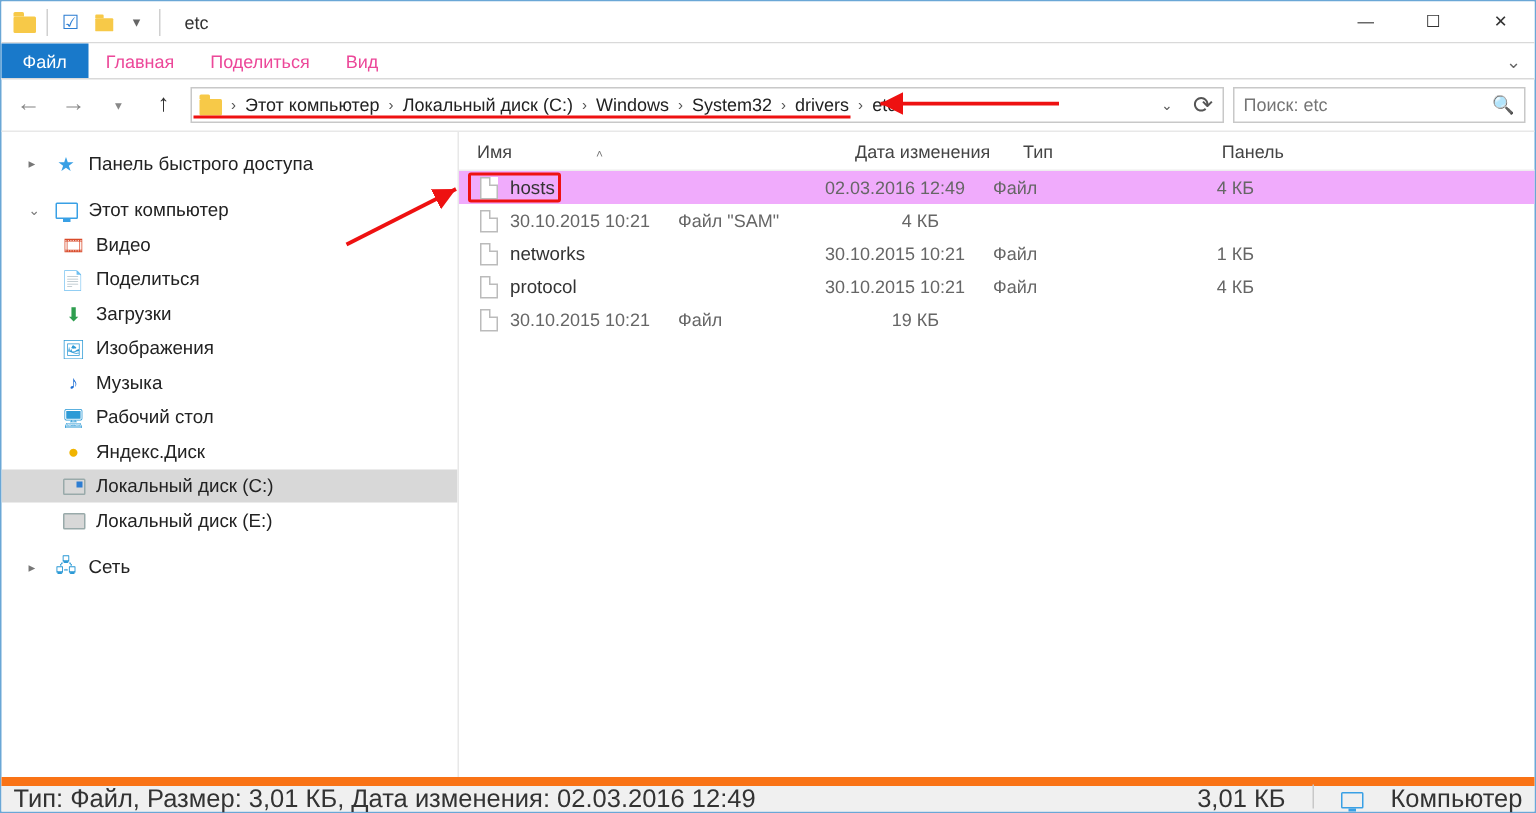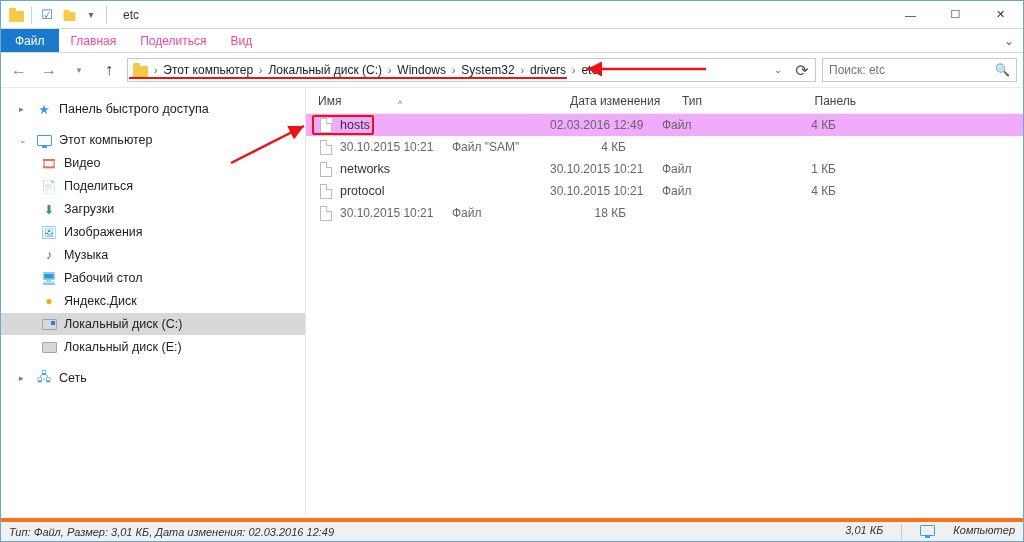--- a/index.html
+++ b/index.html
@@ -62,21 +62,21 @@
   .row .rname { width:210px; }
   .row .rdate { width:112px; color:#666; font-size:12px;}
   .row .rtype { width:104px; color:#666; font-size:12px;}
   .row .rsize { width:80px; text-align:right; color:#666; font-size:12px; padding-right:10px; }
 
   
   .status1 { height:24px; border-top:1px solid #e0e0e0; display:flex; align-items:center; font-size:12px; color:#444; padding:0 10px; gap:18px; }
   .status1 .viewbtns { margin-left:auto; display:flex; gap:2px; }
   .viewbtn { width:22px;height:18px;border:1px solid #c8c8c8; display:flex;align-items:center;justify-content:center;font-size:10px;color:#666; }
   .viewbtn.active { background:#cde8ff; border-color:#8ab9e0;}
-  .status2 { height:23px; border-top:4px solid #f97316; background:#f0f0f0; display:flex; align-items:center; font-size:11px; color:#333; padding:0 8px;font-style:italic; }
+  .status2 { height:23px; border-top:6px solid #f97316; background:#f0f0f0; display:flex; align-items:center; font-size:17px; color:#333; padding:0 8px; }
   .status2 .right { margin-left:auto; display:flex; align-items:flex-start; gap:18px; }
   .status2 .sep { width:1px; height:16px; background:#c8c8c8; }
 
   
   .anno { position:absolute; pointer-events:none; }
   .redbox { border:2px solid #e11; border-radius:2px; }
   .underline { height:2px; background:#e11; }
   svg.arrow { position:absolute; pointer-events:none; }
   .mi-star { color:#39a0e5; font-size:13px; }
   .mi-monitor { width:15px;height:11px;border:1.5px solid #39a0e5;border-radius:1px;position:relative; }
@@ -260,21 +260,21 @@
           <span class="rdate">30.10.2015 10:21</span>
           <span class="rtype">Файл</span>
           <span class="rsize">4 КБ</span>
         </div>
         <div class="row">
           <span class="ficon">
               <span class="mi-file"></span>
             </span>
           <span class="rdate">30.10.2015 10:21</span>
           <span class="rtype">Файл</span>
-          <span class="rsize">18 КБ</span>
+          <span class="rsize">19 КБ</span>
         </div>
       </div>
 
       <div class="anno redbox" style="left:6px; top:27px; width:62px; height:20px;"></div>
       <svg class="arrow" style="left:-80px; top:30px;" width="90" height="50">
         <defs>
             <marker id="ah1" markerWidth="8" markerHeight="8" refX="6" refY="3" orient="auto">
               <path d="M0,0 L6,3 L0,6 Z" fill="#e11"></path>
             </marker>
           </defs>

